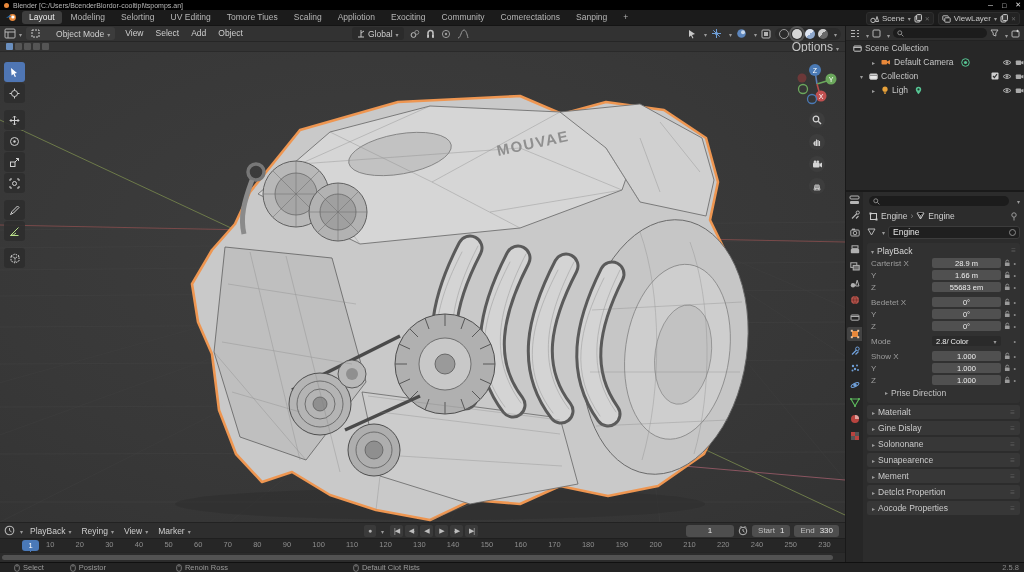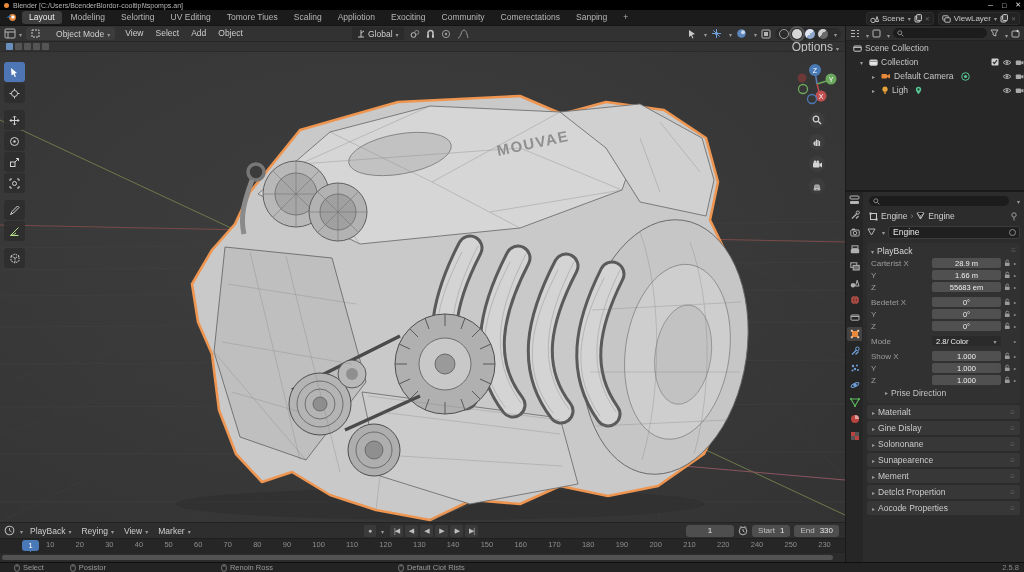--- a/index.html
+++ b/index.html
@@ -95,21 +95,21 @@
   .f-label{width:58px;color:#9d9d9d;flex:none}
   .f-val{width:74px;height:10px;background:#505050;border-radius:2px;color:#efefef;display:flex;align-items:center;justify-content:center;font-size:7.5px}
   .f-val.drop{background:#2a2a2a;justify-content:space-between;padding:0 4px}
   .sub-row{height:13px;display:flex;align-items:center;color:#c4c4c4;padding-left:14px;font-size:8.5px}
   .cpanel{height:14px;margin-top:2px;background:#373737;border-radius:2px;display:flex;align-items:center;padding:0 5px;font-size:8.5px;color:#cccccc}
   
   .statusbar{height:10px;background:#232323;border-top:1px solid #101010;display:flex;align-items:center;font-size:7.5px;color:#9a9a9a;position:relative;padding-left:6px}
   .status-item{display:flex;align-items:center;gap:3px}
   .status-item:nth-child(1){margin-left:8px}
   .status-item:nth-child(2){margin-left:26px}
-  .status-item:nth-child(3){margin-left:115px}
+  .status-item:nth-child(3){margin-left:70px}
   .status-item:nth-child(4){margin-left:125px}
   .version{position:absolute;right:5px;color:#8a8a8a}
   svg{display:block}
 </style>
 </head>
 <body>
 
 <div class="titlebar">
   <span class="logo-dot"></span>
   <span>Blender [C:/Users/BcenderBlordor-cooltipl\tspomps.an]</span>
@@ -573,54 +573,54 @@
             <path d="M6.5,0.8 V3.2 M5.3,2 H7.7" stroke="#d5d5d5"></path>
           </svg>
       </div>
       <div class="o-row" style="padding-left:7px">
         <svg width="9" height="8" viewBox="0 0 9 8">
             <rect x="0.8" y="2" width="7.4" height="5.2" rx="0.8" fill="none" stroke="#c9c9c9"></rect>
             <path d="M0.8,3.4 H8.2" stroke="#c9c9c9"></path>
           </svg>
         <span>Scene Collection</span>
       </div>
+      <div class="o-row" style="padding-left:26px">
+        <span class="col"></span>
+        <svg width="10" height="8" viewBox="0 0 10 8">
+            <rect x="0.5" y="2" width="5.5" height="4.5" rx="0.8" fill="#e8883a"></rect>
+            <path d="M6,3.6 L9,2 V6.5 L6,5 Z" fill="#e8883a"></path>
+          </svg>
+        <span>Default Camera</span>
+        <svg width="9" height="9" viewBox="0 0 9 9" style="margin-left:4px">
+            <circle cx="4.5" cy="4.5" r="3.8" fill="none" stroke="#57c594"></circle>
+            <circle cx="4.5" cy="4.5" r="1.6" fill="#57c594"></circle>
+          </svg>
+        <span class="rt">
+          <svg width="10" height="7" viewBox="0 0 10 7">
+              <path d="M1,3.5 Q5,-0.5 9,3.5 Q5,7.5 1,3.5 Z" fill="none" stroke="#aaa"></path>
+              <circle cx="5" cy="3.5" r="1.3" fill="#aaa"></circle>
+            </svg>
+          <svg width="9" height="7" viewBox="0 0 9 7">
+              <rect x="0.8" y="1.5" width="5.4" height="4.5" rx="0.8" fill="#aaa"></rect>
+              <path d="M6.2,3 L8.4,1.8 V5.6 L6.2,4.4 Z" fill="#aaa"></path>
+            </svg>
+        </span>
+      </div>
       <div class="o-row" style="padding-left:14px">
         <span class="exp"></span>
         <svg width="9" height="8" viewBox="0 0 9 8">
             <rect x="0.8" y="2" width="7.4" height="5.2" rx="0.8" fill="#e8e8e8" stroke="#c9c9c9"></rect>
             <path d="M0.8,3.4 H8.2" stroke="#8a8a8a"></path>
           </svg>
         <span>Collection</span>
         <span class="rt">
           <svg width="8" height="8" viewBox="0 0 8 8">
               <rect x="0.5" y="0.5" width="7" height="7" rx="1" fill="#cfcfcf"></rect>
               <path d="M2,4 L3.4,5.5 L6,2.2" stroke="#333" fill="none" stroke-width="1.2"></path>
             </svg>
-          <svg width="10" height="7" viewBox="0 0 10 7">
-              <path d="M1,3.5 Q5,-0.5 9,3.5 Q5,7.5 1,3.5 Z" fill="none" stroke="#aaa"></path>
-              <circle cx="5" cy="3.5" r="1.3" fill="#aaa"></circle>
-            </svg>
-          <svg width="9" height="7" viewBox="0 0 9 7">
-              <rect x="0.8" y="1.5" width="5.4" height="4.5" rx="0.8" fill="#aaa"></rect>
-              <path d="M6.2,3 L8.4,1.8 V5.6 L6.2,4.4 Z" fill="#aaa"></path>
-            </svg>
-        </span>
-      </div>
-      <div class="o-row" style="padding-left:26px">
-        <span class="col"></span>
-        <svg width="10" height="8" viewBox="0 0 10 8">
-            <rect x="0.5" y="2" width="5.5" height="4.5" rx="0.8" fill="#e8883a"></rect>
-            <path d="M6,3.6 L9,2 V6.5 L6,5 Z" fill="#e8883a"></path>
-          </svg>
-        <span>Default Camera</span>
-        <svg width="9" height="9" viewBox="0 0 9 9" style="margin-left:4px">
-            <circle cx="4.5" cy="4.5" r="3.8" fill="none" stroke="#57c594"></circle>
-            <circle cx="4.5" cy="4.5" r="1.6" fill="#57c594"></circle>
-          </svg>
-        <span class="rt">
           <svg width="10" height="7" viewBox="0 0 10 7">
               <path d="M1,3.5 Q5,-0.5 9,3.5 Q5,7.5 1,3.5 Z" fill="none" stroke="#aaa"></path>
               <circle cx="5" cy="3.5" r="1.3" fill="#aaa"></circle>
             </svg>
           <svg width="9" height="7" viewBox="0 0 9 7">
               <rect x="0.8" y="1.5" width="5.4" height="4.5" rx="0.8" fill="#aaa"></rect>
               <path d="M6.2,3 L8.4,1.8 V5.6 L6.2,4.4 Z" fill="#aaa"></path>
             </svg>
         </span>
       </div>

